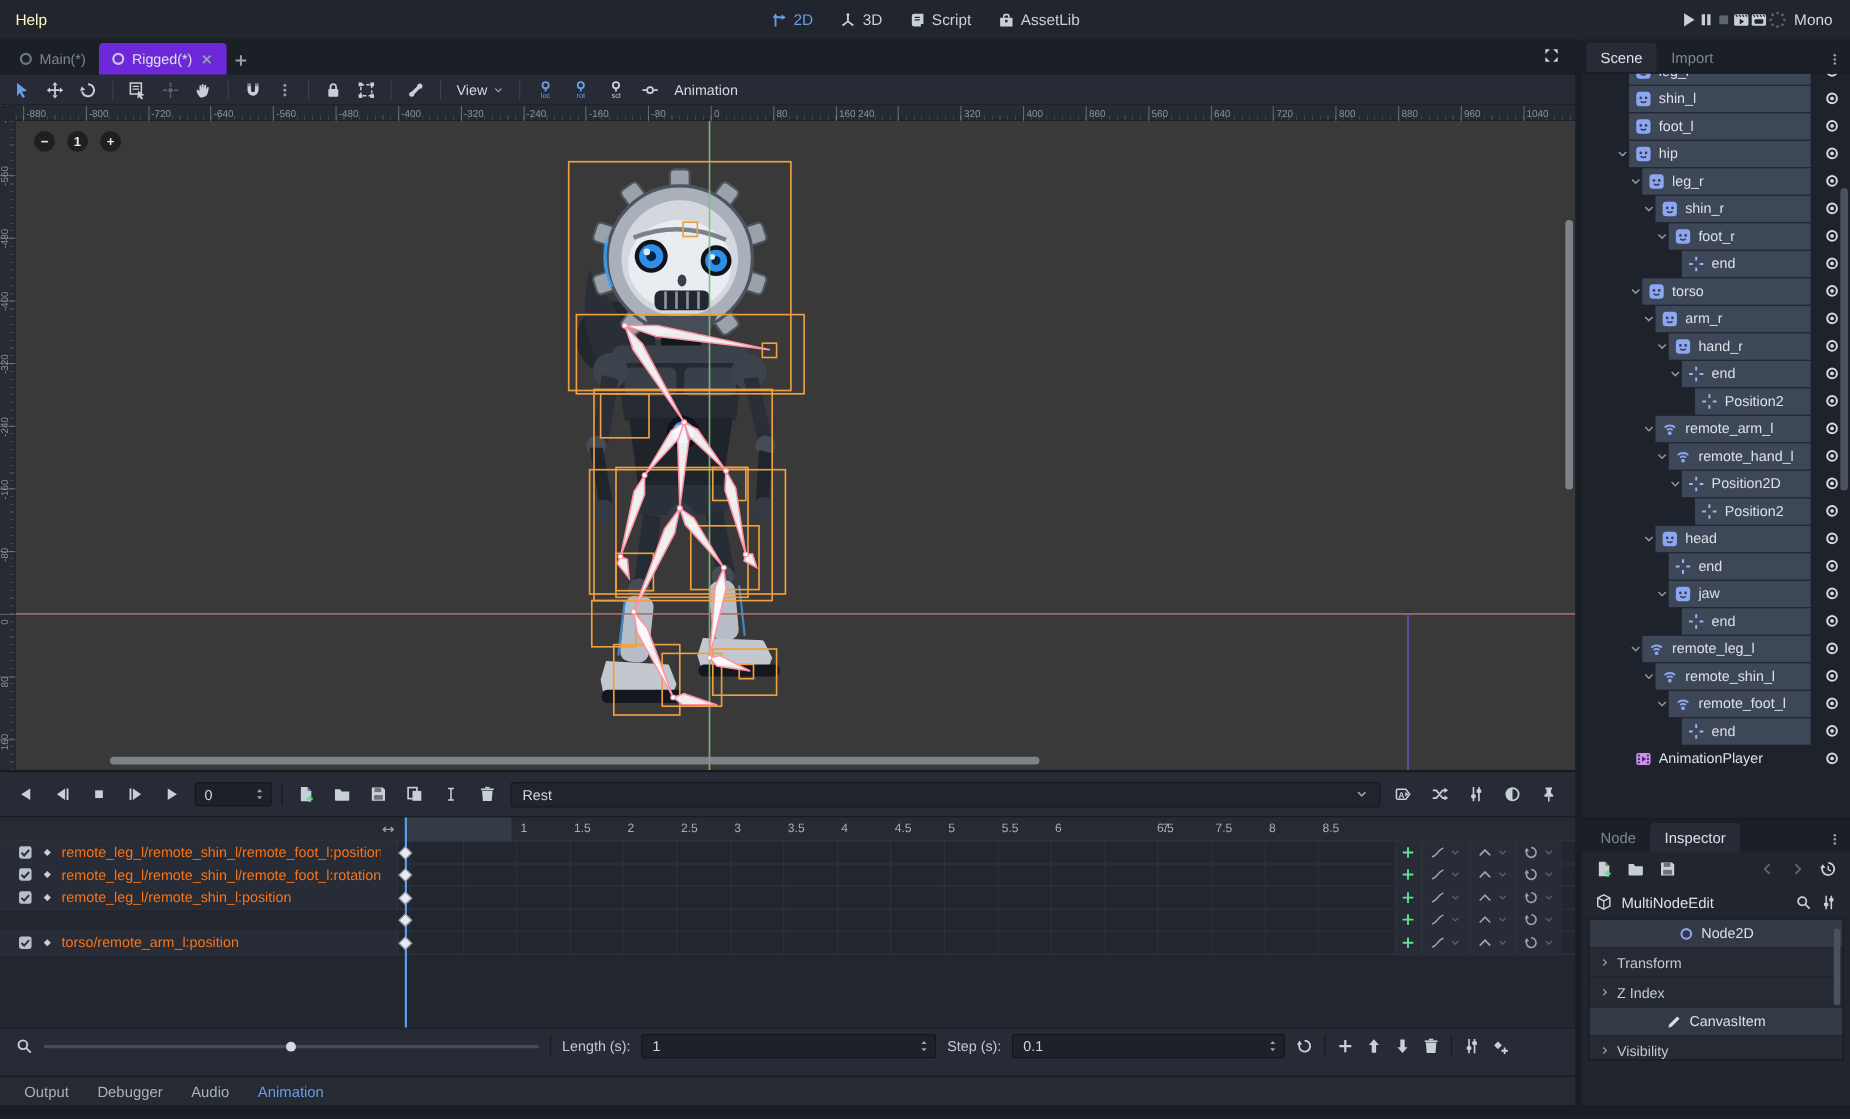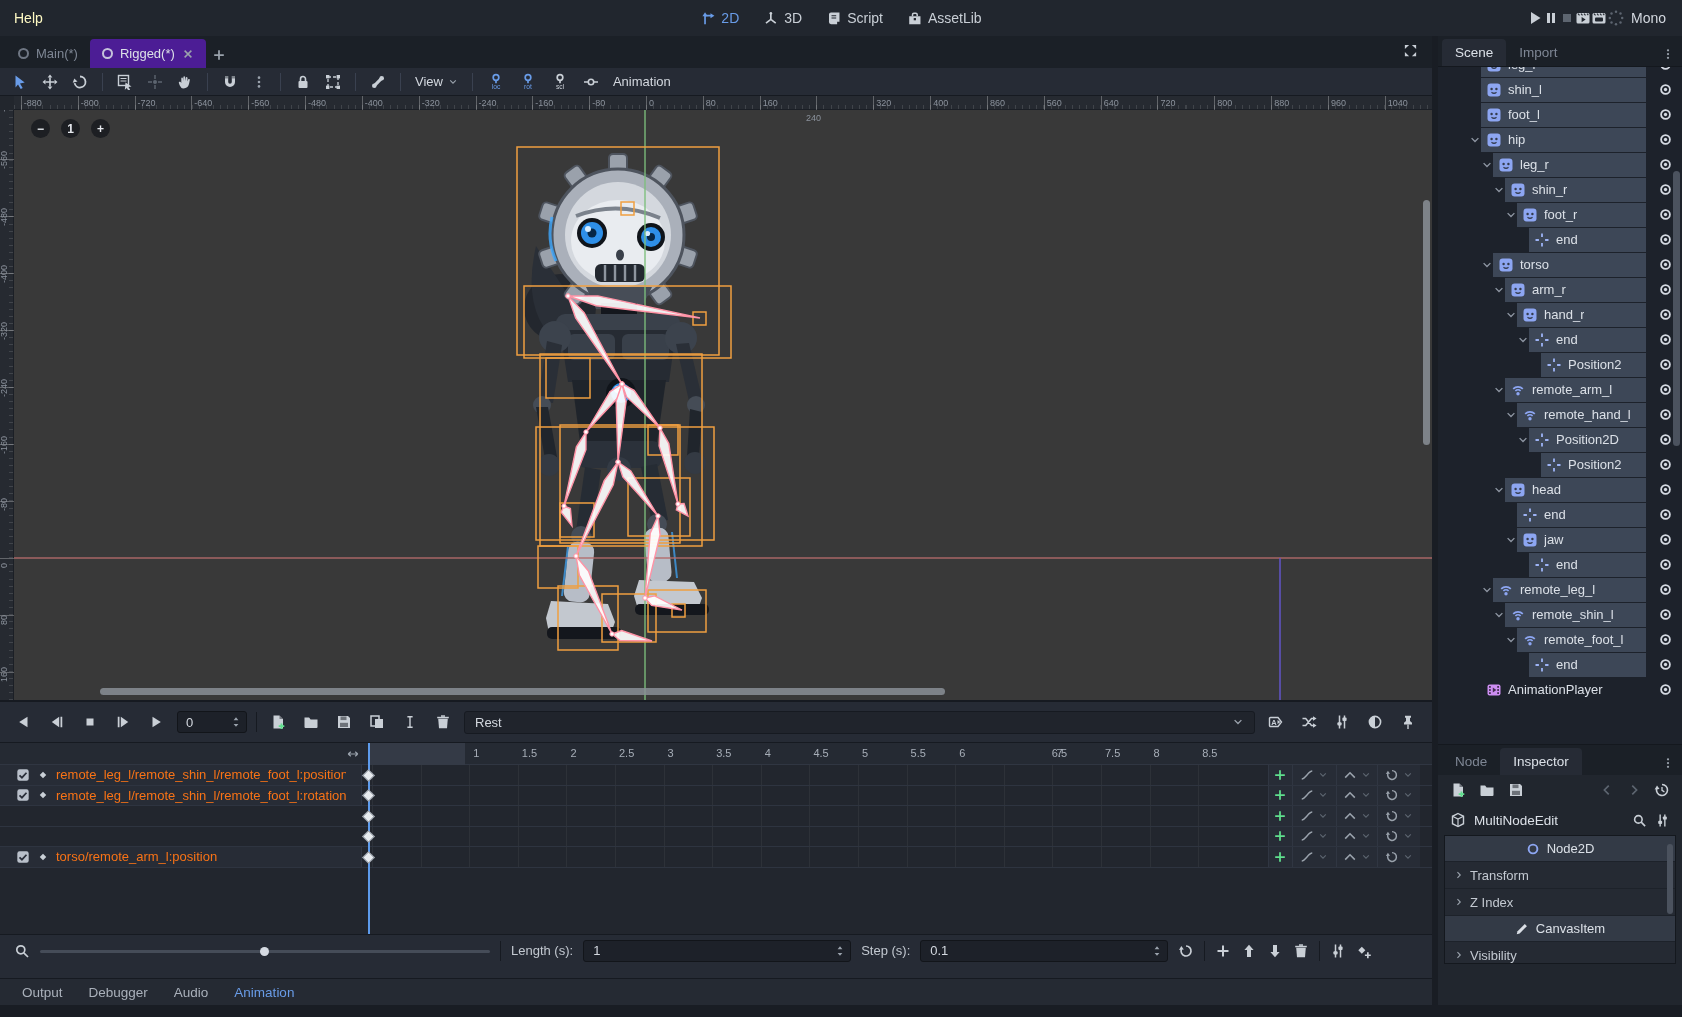--- a/index.html
+++ b/index.html
@@ -15,21 +15,21 @@
   #topbar{left:0;top:0;width:1682px;height:36px;background:#21262e;display:flex;align-items:center}
   .menu-item{padding:0 14px;color:#fef9c3;font-size:14px;cursor:default}
   #ws{position:absolute;left:50%;transform:translateX(-50%);display:flex;gap:8px;align-items:center}
   .wsbtn{display:flex;gap:6px;align-items:center;padding:4px 8px;color:#c9cfd6;font-size:14px;border-radius:3px}
   .wsbtn.active{color:#699ce8}
   #topright{margin-left:auto;display:flex;align-items:center;padding-right:16px}
   .mono{color:#d3d8df;font-size:14px;margin-left:6px}
   
   #tabbar{left:0;top:36px;width:1432px;height:32px;background:#1b2027;display:flex;align-items:flex-end}
   .stab{display:flex;align-items:center;gap:7px;height:29px;padding:0 12px;border-radius:4px 4px 0 0;color:#7e8694}
-  .stab.active{background:#4c1d95;color:#dbe0e7}
+  .stab.active{background:#6d28d9;color:#dbe0e7}
   .stab .ring{width:11px;height:11px;border:2px solid currentColor;border-radius:50%;opacity:.85}
   #tab-add{margin-left:6px;margin-bottom:6px}
   #expandbtn{position:absolute;right:14px;top:7px}
   #toolbar{left:0;top:68px;width:1432px;height:28px;background:#262b35;display:flex;align-items:center;gap:14px;padding-left:12px;border-bottom:1px solid #161a21}
   .tsep{width:1px;height:18px;background:#3a4150}
   .tbtn-txt{color:#d3d8df;font-size:13px;display:flex;align-items:center;gap:5px}
   
   #canvas{left:0;top:96px;width:1432px;height:604px;background:#393939;overflow:hidden}
   #rulertop{left:14px;top:0;width:1418px;height:14px;background:#262a31;border-bottom:1px solid #1b1f26;
     background-image:repeating-linear-gradient(90deg,rgba(255,255,255,.12) 0 1px,transparent 1px 7.1px);background-size:100% 4px;background-position:0 100%;background-repeat:no-repeat}
@@ -484,21 +484,21 @@
       <div class="rlab" style="left: 521.336px; top: 2px;">-160</div>
       <div class="rtick-t" style="left: 575.168px;"></div>
       <div class="rlab" style="left: 578.168px; top: 2px;">-80</div>
       <div class="rtick-t" style="left: 632px;"></div>
       <div class="rlab" style="left: 635px; top: 2px;">0</div>
       <div class="rtick-t" style="left: 688.832px;"></div>
       <div class="rlab" style="left: 691.832px; top: 2px;">80</div>
       <div class="rtick-t" style="left: 745.664px;"></div>
       <div class="rlab" style="left: 748.664px; top: 2px;">160</div>
       <div class="rtick-t" style="left: 802.496px;"></div>
-      <div class="rlab" style="left: 792px; top: 2px; margin-top: 15px;">240</div>
+      <div class="rlab" style="left: 766px; top: 2px;">240</div>
       <div class="rtick-t" style="left: 859.328px;"></div>
       <div class="rlab" style="left: 862.328px; top: 2px;">320</div>
       <div class="rtick-t" style="left: 916.16px;"></div>
       <div class="rlab" style="left: 919.16px; top: 2px;">400</div>
       <div class="rtick-t" style="left: 972.992px;"></div>
       <div class="rlab" style="left: 975.992px; top: 2px;">860</div>
       <div class="rtick-t" style="left: 1029.82px;"></div>
       <div class="rlab" style="left: 1032.82px; top: 2px;">560</div>
       <div class="rtick-t" style="left: 1086.66px;"></div>
       <div class="rlab" style="left: 1089.66px; top: 2px;">640</div>
@@ -861,20 +861,34 @@
               </span>
               <span class="ic ic10 dim">
                 <svg viewBox="0 0 16 16">
                   <path d="M3.5 5.5L8 10l4.5-4.5" fill="none" stroke="currentColor" stroke-width="1.8"></path>
                 </svg>
               </span>
             </span>
           </div>
         </div>
         <div class="trackrow" style="top: 63px;">
+          <div class="tnamecell">
+            <span class="ic ic14">
+              <svg viewBox="0 0 16 16">
+                <rect x="1.5" y="1.5" width="13" height="13" rx="2.5" fill="#b9c0ca"></rect>
+                <path d="M4 8.3l2.8 2.8L12 5.4" fill="none" stroke="#2a2f3a" stroke-width="2"></path>
+              </svg>
+            </span>
+            <span class="ic ic10 lit">
+              <svg viewBox="0 0 16 16">
+                <path d="M8 2.8L13.2 8 8 13.2 2.8 8z" fill="currentColor"></path>
+              </svg>
+            </span>
+            <span class="lbl">remote_leg_l/remote_shin_l:position</span>
+          </div>
           <div class="tctrl">
             <span class="tcell" style="width: 24px;">
               <span class="ic ic14 green">
                 <svg viewBox="0 0 16 16">
                   <path d="M7 2.5h2V7h4.5v2H9v4.5H7V9H2.5V7H7z" fill="currentColor"></path>
                 </svg>
               </span>
             </span>
             <span class="tcell" style="width: 44px;">
               <span class="ic ic14 mid">

